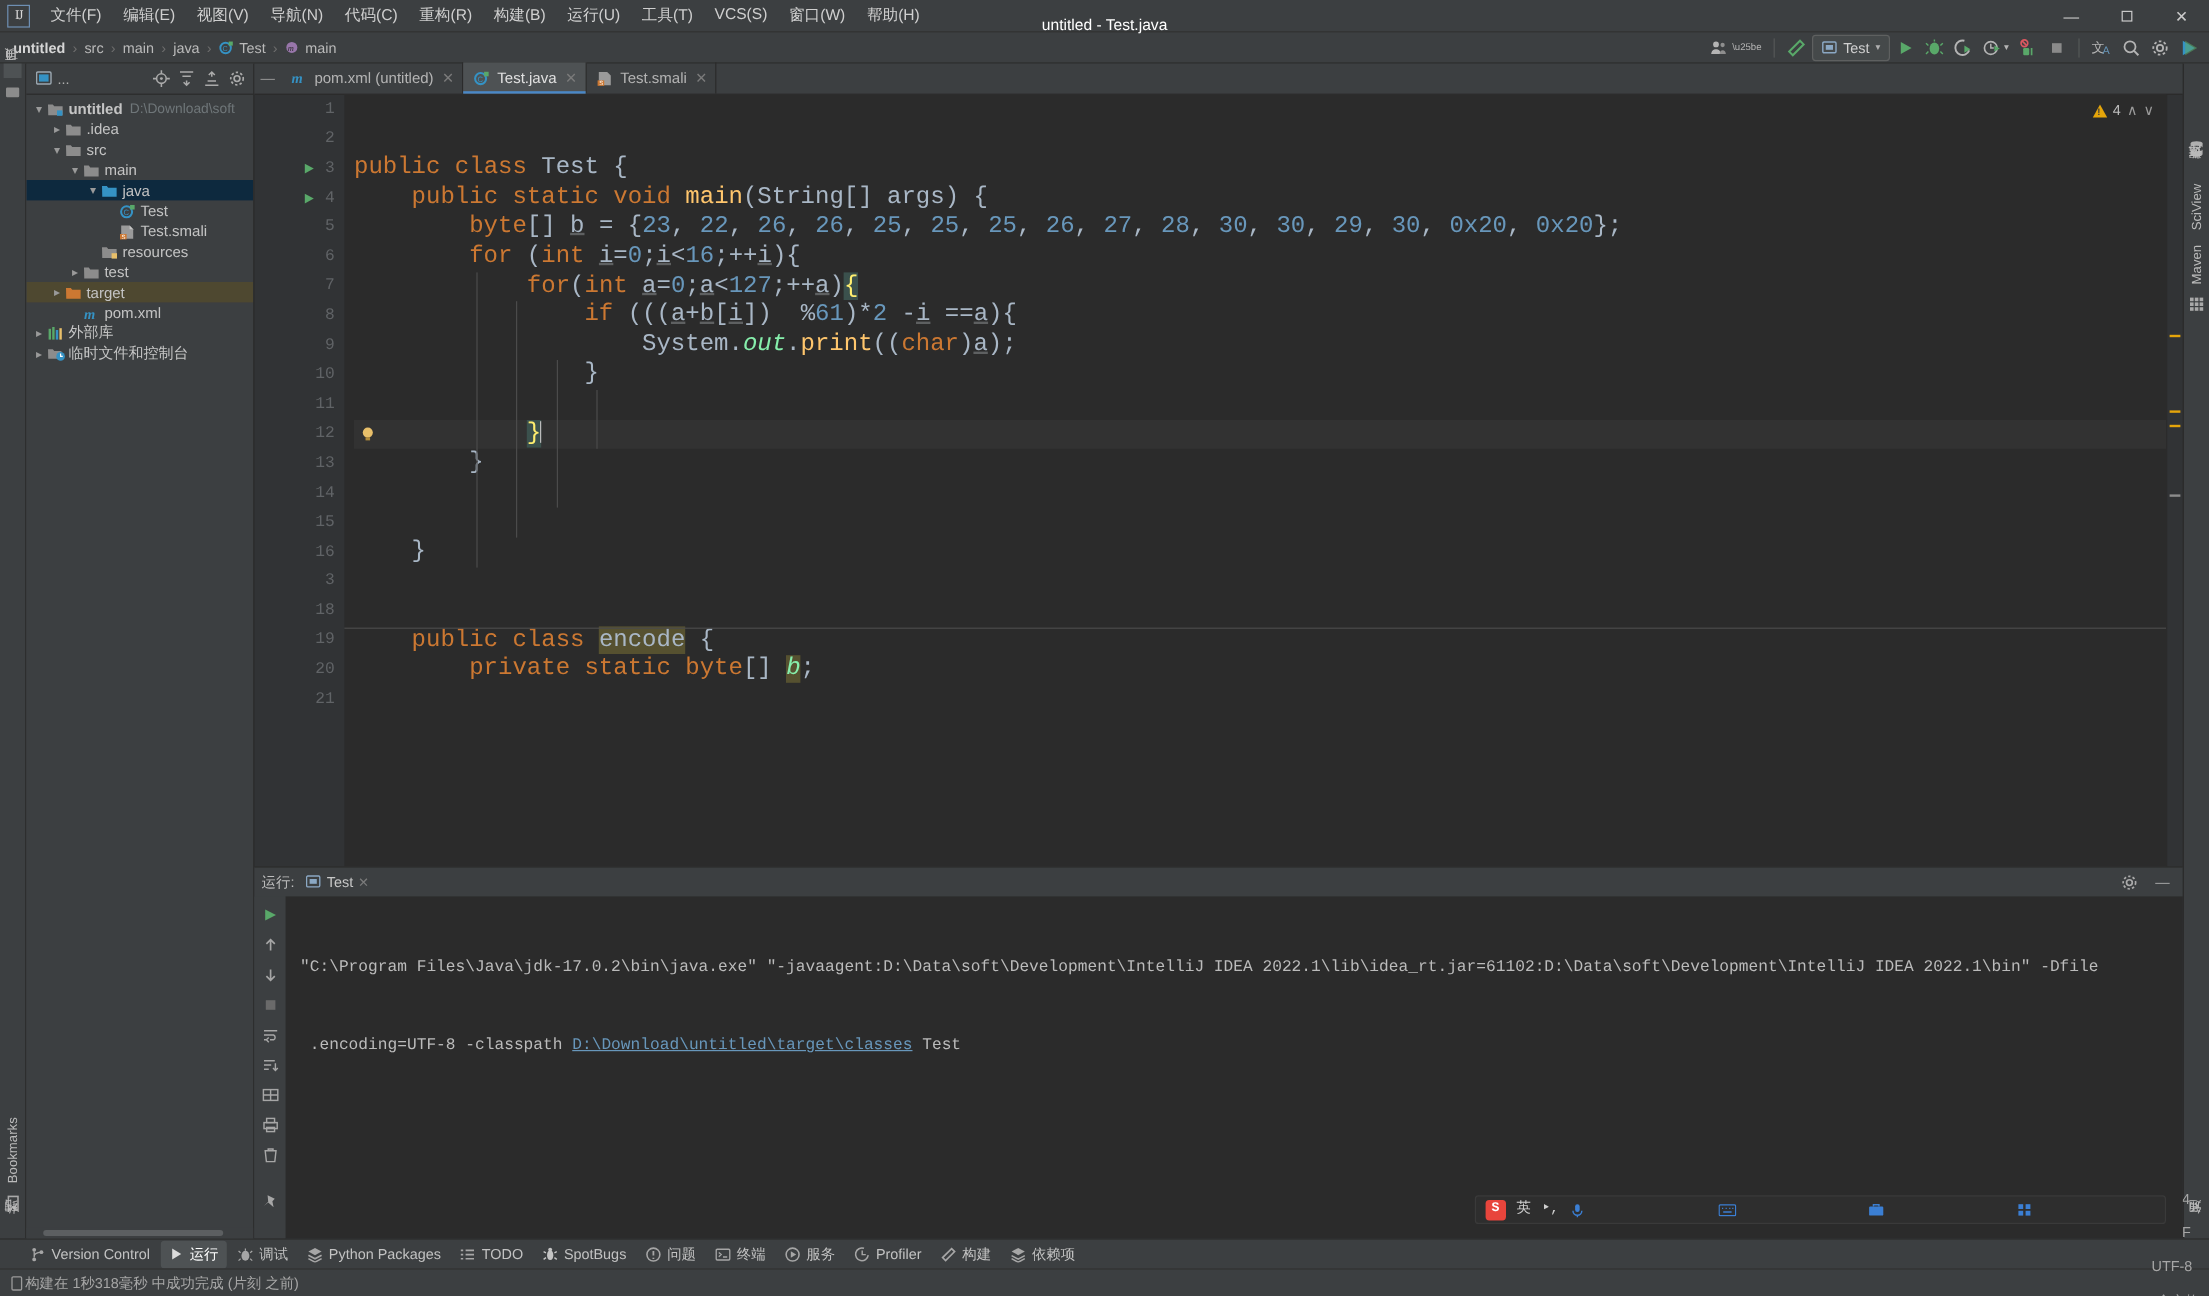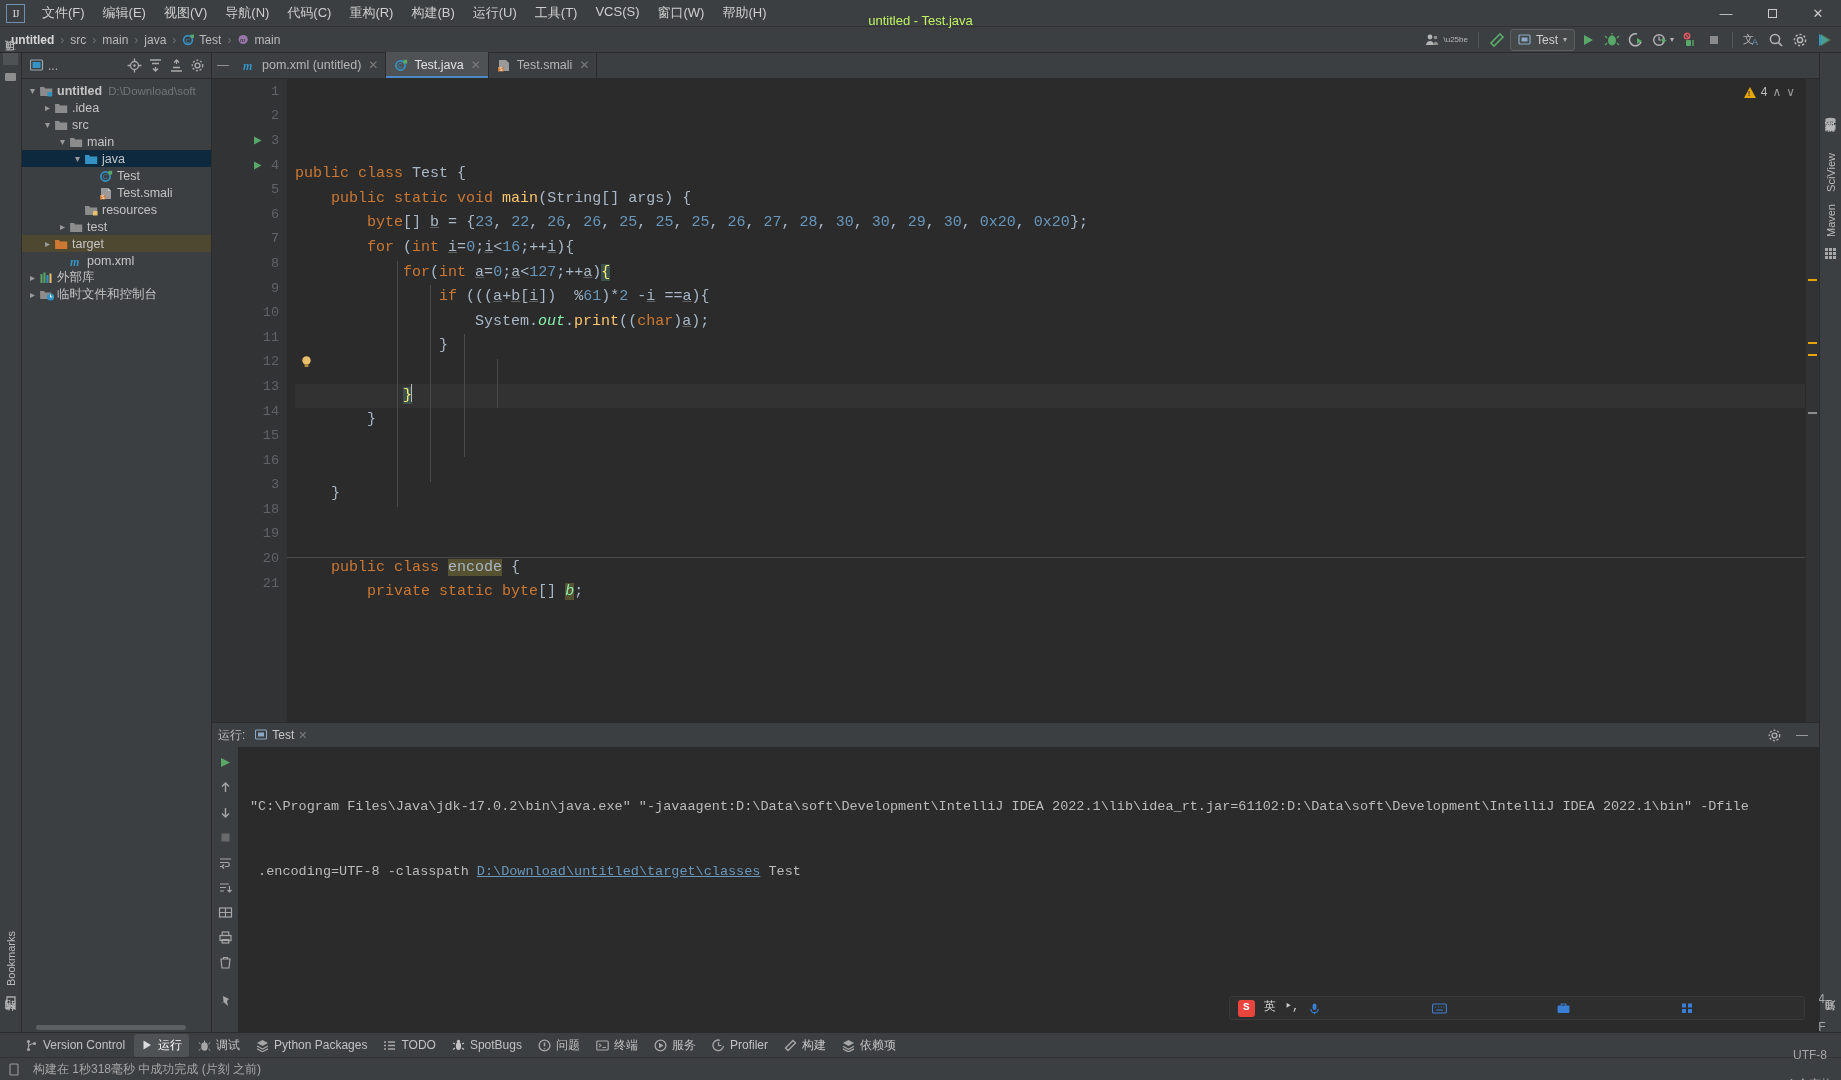--- a/index.html
+++ b/index.html
@@ -20,21 +20,21 @@
   }
   .ij-logo {
     width: 19px; height: 19px; margin-left: 6px; margin-right: 8px;
     border: 1px solid #6e8fb3; color: #d8d8d8; font-size: 11px;
     display: flex; align-items: center; justify-content: center;
     font-family: "Liberation Serif", serif; letter-spacing: -1px;
   }
   .menu-item { padding: 4px 9px; font-size: 13px; color: #cfcfcf; cursor: default; }
   .win-title {
     position: absolute; left: 0; right: 0; text-align: center;
-    font-size: 13px; color: #bef264; pointer-events: none; margin-top: 14px;
+    font-size: 13px; color: #ffffff; pointer-events: none; margin-top: 14px;
   }
   .win-ctrls { margin-left: auto; display: flex; align-items: center; z-index: 2; }
   .win-btn { width: 46px; height: 27px; display: flex; align-items: center; justify-content: center; color: #cacaca; font-size: 13px; }
 
   
   .navbar {
     height: 26px; background: #3c3f41; display: flex; align-items: center;
     border-bottom: 1px solid #2b2b2b; flex: none; padding-left: 8px;
   }
   .crumb { display: flex; align-items: center; font-size: 12px; color: #bababa; padding: 1px 3px; }
@@ -105,21 +105,21 @@
   .tab.active::after { content:""; position:absolute; left:0; right:0; bottom:0; height:2px; background:#4a88c7; }
   .tab .x { color: #7b7b7b; font-size: 12px; margin-left: 2px; }
 
   .editor-wrap { flex: 1; display: flex; position: relative; min-height: 0; background: #2b2b2b; overflow: hidden; }
   .gutter { width: 75px; background: #313335; flex: none; position: relative; }
   .gut-row { height: 24.6px; display:flex; align-items:center; justify-content:flex-end; padding-right: 8px; color:#606366; font-size:13.5px; font-family:"Liberation Mono", monospace; position: relative;}
   .gut-run { position:absolute; left: 40px; color:#59a869; font-size:11px; }
   .gut-bulb { position:absolute; left: 82px; }
   .code {
     flex: 1; position: relative; font-family: "Liberation Mono", monospace;
-    font-size: 15px; line-height: 24.6px; padding-left: 8px; white-space: pre; color: #a9b7c6; margin-top: 34px;
+    font-size: 20px; line-height: 24.6px; padding-left: 8px; white-space: pre; color: #a9b7c6;
   }
   .cl { height: 24.6px; white-space: pre; }
   .kw { color: #cc7832; }
   .num { color: #6897bb; }
   .cls { color: #a9b7c6; }
   .fn { color: #ffc66d; }
   .fld { color: #86efac; font-style: italic; }
   .var-u { text-decoration: underline; text-decoration-color: #5e6061; }
   .punc { color: #a9b7c6; }
   .brace-hl { background: #3b514d; color: #ffef6f; }
@@ -166,21 +166,21 @@
     padding-left: 18px; border-top:1px solid #2b2b2b; flex:none;
   }
   .tw-btn { display:flex; align-items:center; gap:5px; font-size:12px; color:#c2c2c2; padding: 3px 7px; border-radius:3px; }
   .tw-btn.sel { background:#4e5254; color:#ffffff; }
 
   
   .statusbar {
     height: 23px; background: #3c3f41; display:flex; align-items:center;
     padding: 0 8px 0 8px; font-size:12px; color:#a6a6a6; flex:none; border-top:1px solid #323232;
   }
-  .sb-left { display:flex; align-items:center; gap:12px; }
+  .sb-left { display:flex; align-items:center; gap:0; }
   .sb-right { margin-left:auto; display:flex; align-items:center; gap:14px;flex-direction:column; }
 
   svg { display:block; }
 </style>
 </head>
 <body>
 
 <div class="app">
 
   <div class="menubar">

